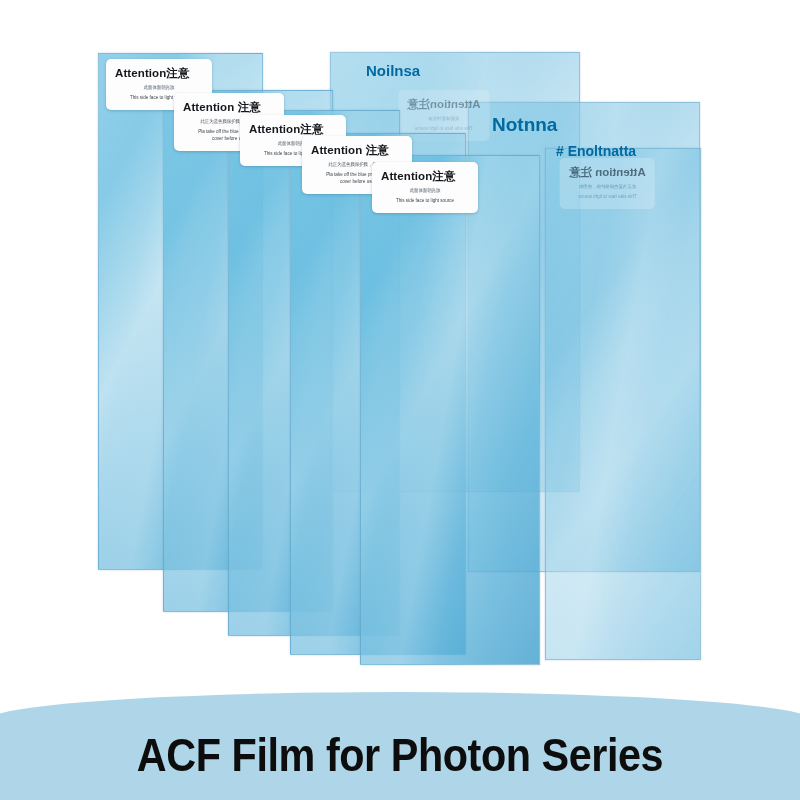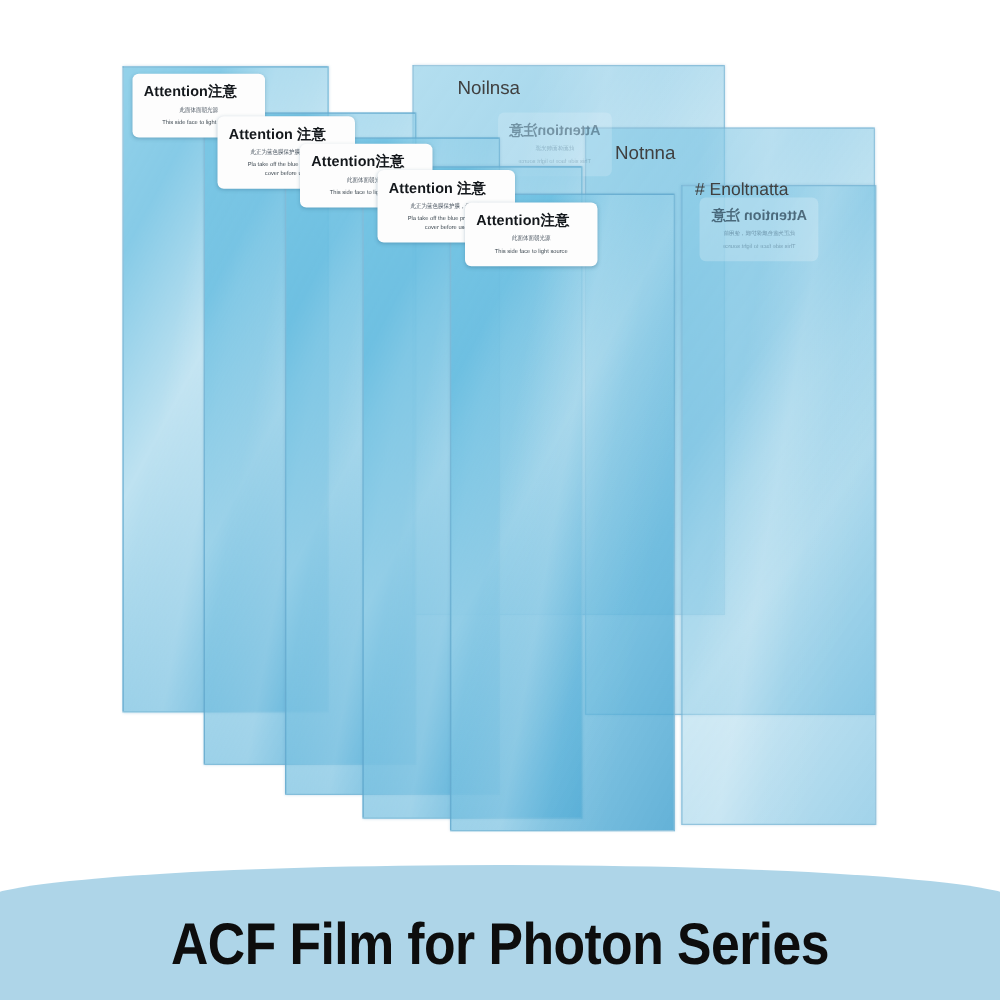--- a/index.html
+++ b/index.html
@@ -96,22 +96,22 @@
     margin-top:4px; white-space:nowrap;
   }
   .ghost-label .lbl-en {
     font-size:4.6px; color:rgba(40,70,95,0.45);
     margin-top:5px; white-space:nowrap; line-height:1.45;
   }
 
   
   .artifact {
     position:absolute;
-    font-weight:400;
-    color:#404040;
+    font-weight:700;
+    color:#0369a1;
     white-space:nowrap;
   }
 
   
   #banner {
     position:absolute;
     left:-14px; right:-14px;
     bottom:-10px;
     height:118px;
     background:#aed5e8;
@@ -152,21 +152,21 @@
     <div class="lbl-en">This side face to light source</div>
   </div>
 
   <div class="ghost-label" style="left:560px; top:158px; opacity:0.85; background:rgba(255,255,255,0.26);">
     <div class="lbl-title">Attention 注意</div>
     <div class="lbl-cn">此正为蓝色膜保护膜，使用前</div>
     <div class="lbl-en">This side face to light source</div>
   </div>
 
   <div class="artifact" style="left:366px; top:62px; font-size:15px;">Noilnsa</div>
-  <div class="artifact" style="left:492px; top:114px; font-size:15px;">Notnna</div>
+  <div class="artifact" style="left:492px; top:114px; font-size:19px;">Notnna</div>
   <div class="artifact" style="left:556px; top:143px; font-size:14px;"># Enoltnatta</div>
 
   <div class="film" style="left:98px; top:53px; width:165px; height:517px;">
     <div class="film-sheen"></div>
   </div>
 
   <div class="film" style="left:163px; top:90px; width:170px; height:522px;">
     <div class="film-sheen"></div>
   </div>
 

